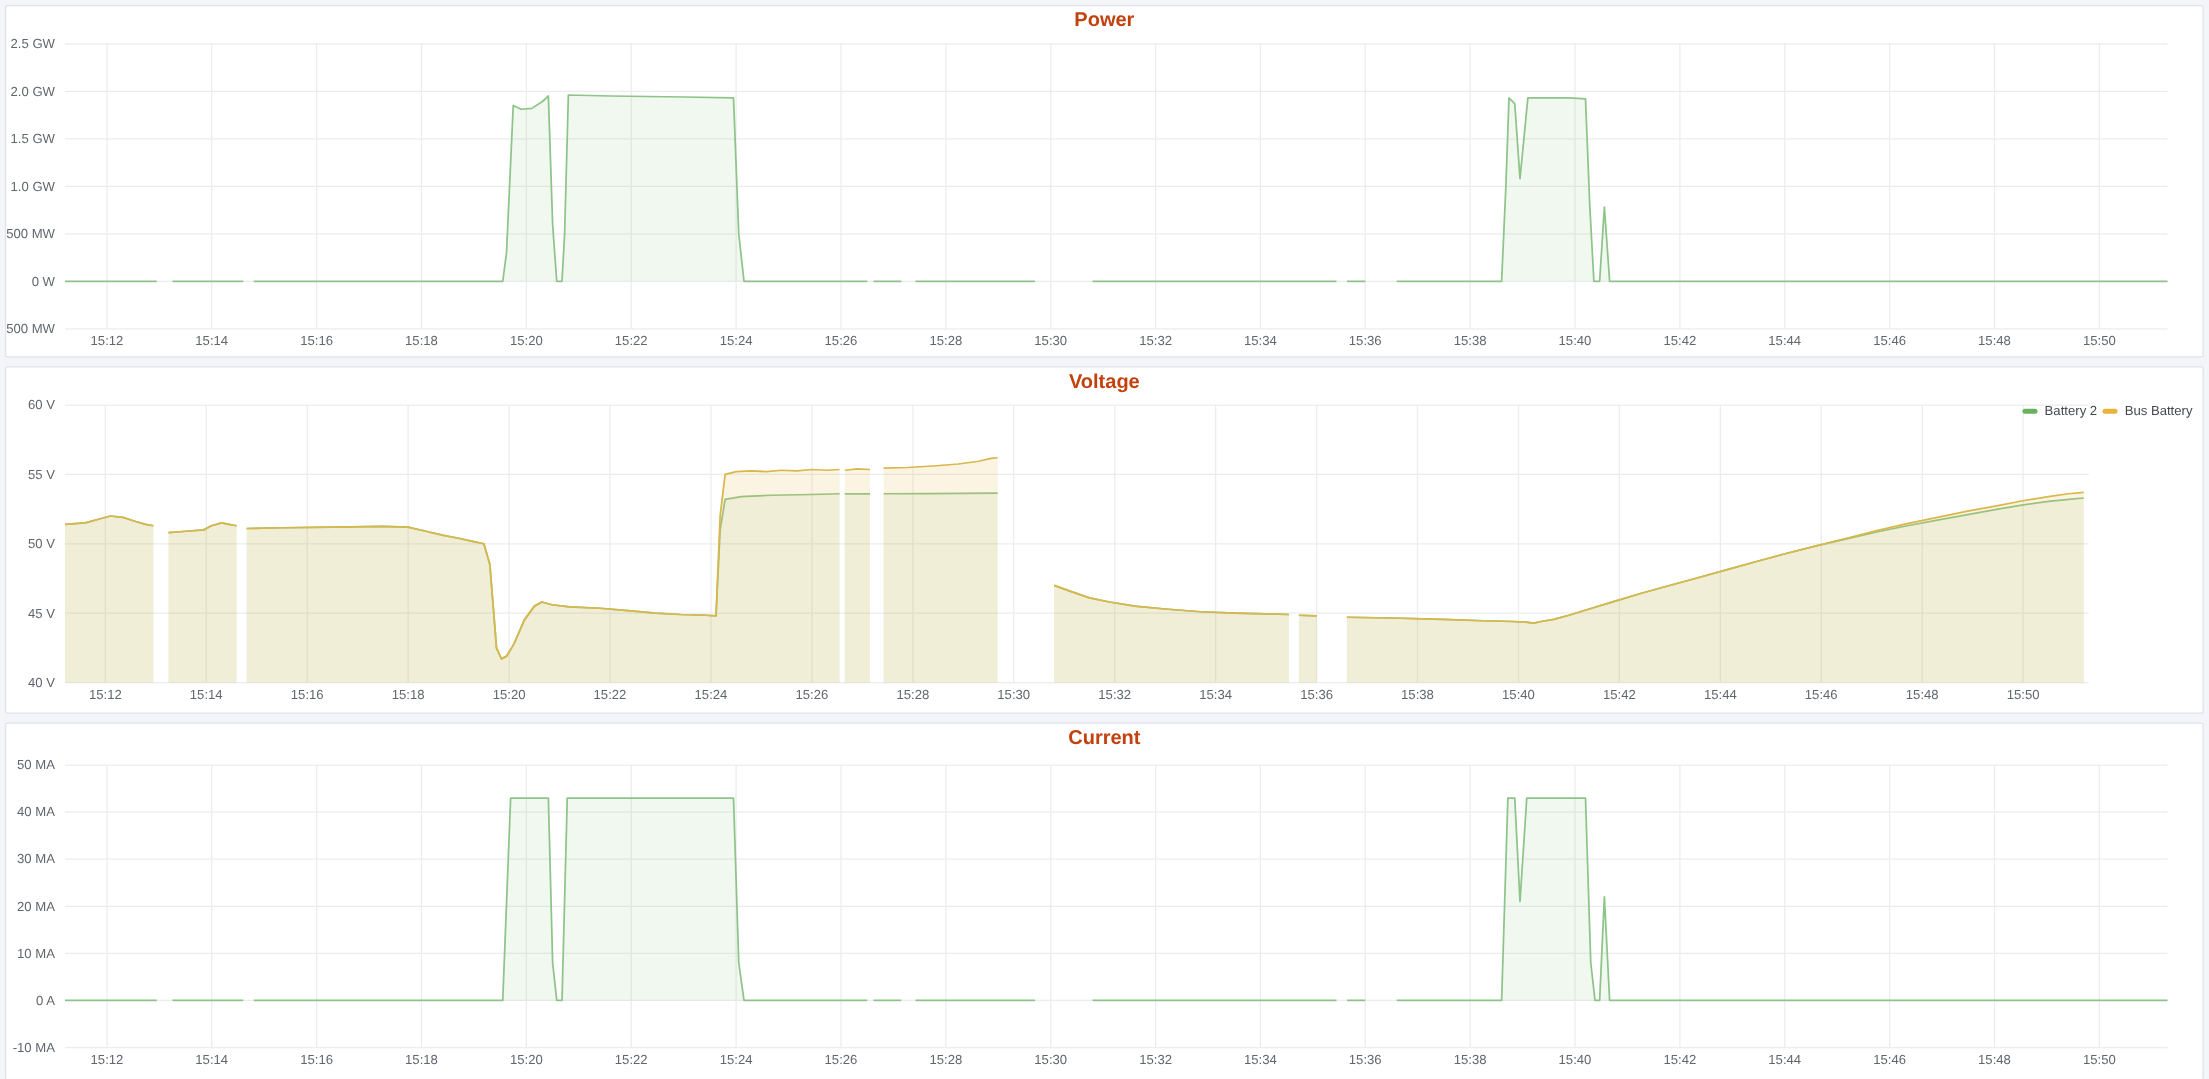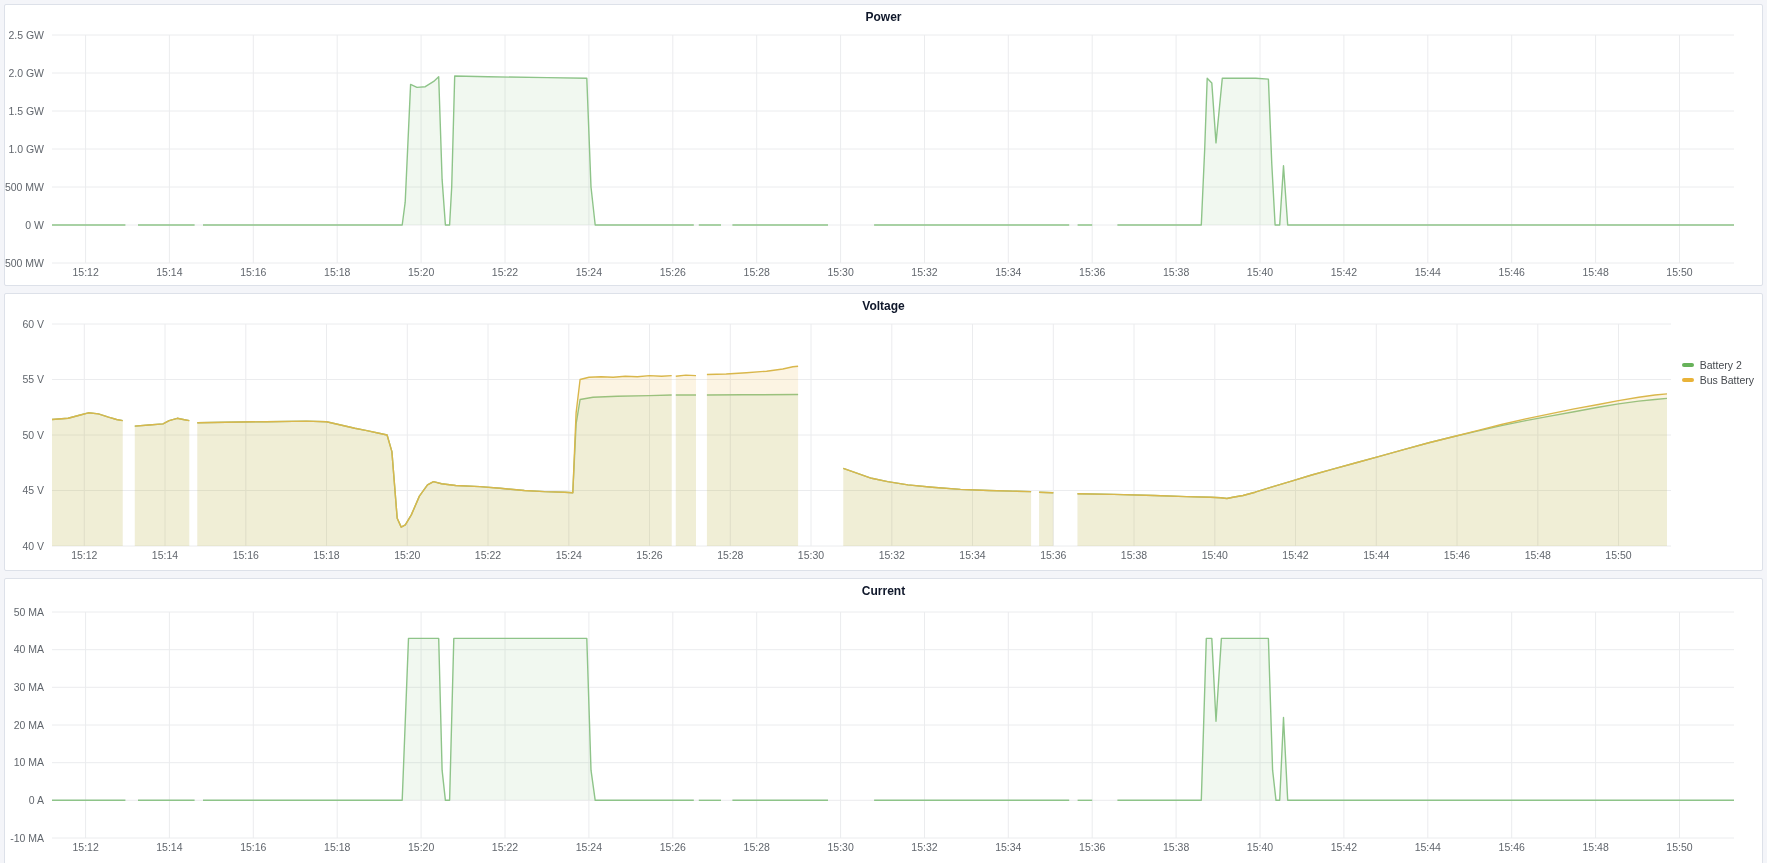--- a/index.html
+++ b/index.html
@@ -17,31 +17,30 @@
     border-radius:2px;
     margin-bottom:7px;
     overflow:hidden;
   }
   .panel-power   { height:282px; }
   .panel-voltage { height:278px;text-align:center; }
   .panel-current { height:345px; }
   .panel-header {
     height:24px;
     display:flex; align-items:center; justify-content:center;
-    font-size:12px; font-weight:bold; color:#0f172a;
+    font-size:16px; font-weight:bold; color:#c2410c;
     cursor:pointer;
   }
   .panel-body { position:relative; }
   .chart-svg { display:block; width:100%; }
   .tick { font-family:"Liberation Sans", sans-serif; font-size:10.5px; fill:#61666d; }
   .legend {
     position:absolute; top:6px; right:8px;
-    display:flex; flex-direction:column; gap:4px;
+    display:flex; flex-direction:row; gap:4px;
     background:transparent;
-    margin-top:36px;
   }
   .legend-item { display:flex; align-items:center; gap:6px; cursor:pointer; }
   .legend-swatch { width:12px; height:4px; border-radius:2px; display:inline-block; }
   .legend-label { font-size:10.5px; color:#45494e; line-height:1; }
 </style>
 </head>
 <body>
 
 <div class="dashboard">
 

